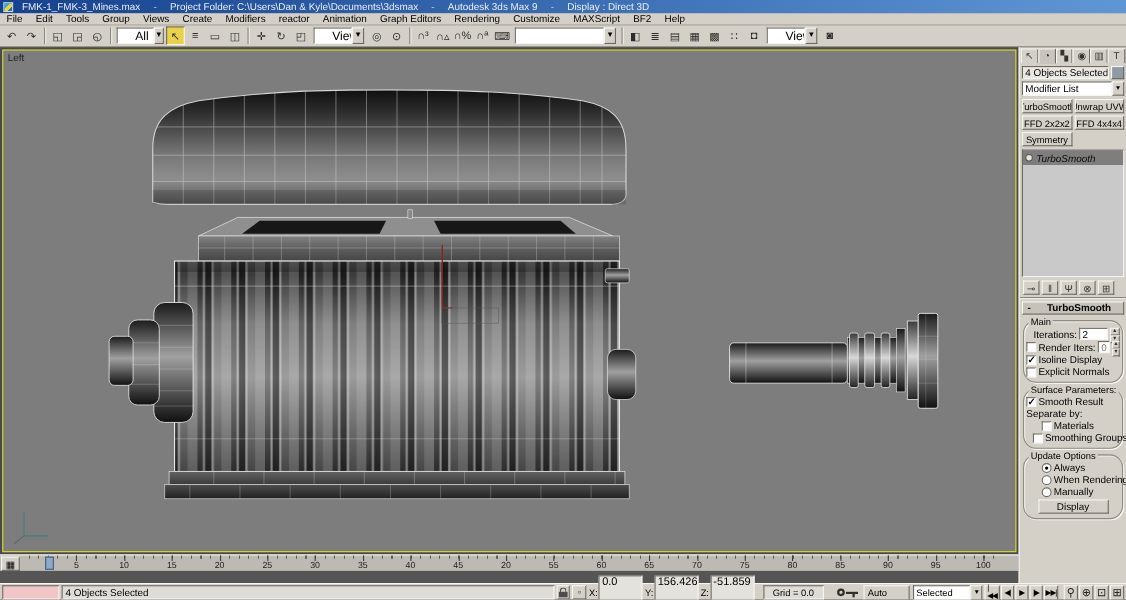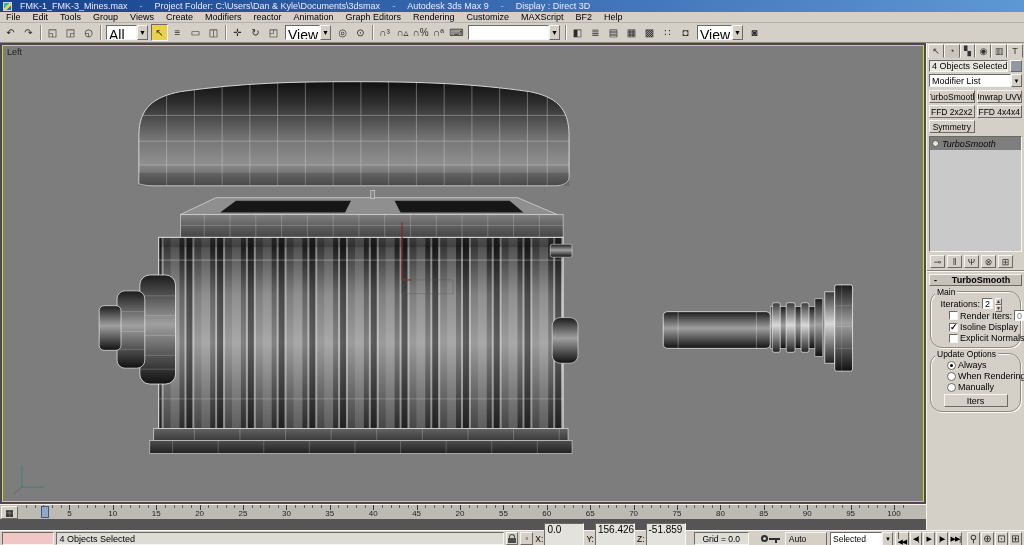--- a/index.html
+++ b/index.html
@@ -21,21 +21,21 @@
   .menubar { height:11px; background:var(--ui-gray); display:flex; align-items:center; border-bottom:1px solid #b5b1a8; }
   .menu-item { padding:0 6px; font-size:9px; line-height:11px; cursor:default; }
 
   
   .toolbar { height:20px; background:var(--ui-gray); display:flex; align-items:center; padding:0 2px; gap:1px; border-bottom:1px solid #8a867e; }
   .tb-btn { width:17px; height:17px; display:inline-flex; align-items:center; justify-content:center;
             font-size:10px; color:#2c2c2c; background:var(--ui-gray); border:1px solid transparent; }
   .tb-btn.active { background:#e8d24a; border-color:#6e6a63 #f6f5f2 #f6f5f2 #6e6a63; }
   .tb-sep { width:1px; height:15px; background:#8a867e; margin:0 2px; box-shadow:1px 0 0 #f6f5f2; }
   .tb-dd { height:15px; display:inline-flex; align-items:stretch; margin:0 2px; }
-  .tb-dd-val { flex:1; background:#fff; border:1px solid; border-color:#6e6a63 #f6f5f2 #f6f5f2 #6e6a63; padding:1px 2px; font-size:14px; overflow:hidden; }
+  .tb-dd-val { flex:1; background:#fff; border:1px solid; border-color:#6e6a63 #f6f5f2 #f6f5f2 #6e6a63; padding:1px 16px; font-size:11px; overflow:hidden; }
   .tb-dd-arrow { width:11px; display:flex; align-items:center; justify-content:center; font-size:7px;
                  background:var(--ui-gray); border:1px solid; border-color:#f6f5f2 #6e6a63 #6e6a63 #f6f5f2; }
 
   
   .main { display:flex; }
   .vp-col { width:926px; }
   .viewport-frame { width:926px; height:461px; background:#4a4a4a; padding:2px; }
   .viewport { position:relative; width:100%; height:100%; border:1px solid var(--active-viewport-border); background:var(--viewport-gray); }
   .vp-label { position:absolute; top:1px; left:4px; color:#222; font-size:9px; z-index:5; }
   .viewport svg { display:block; width:100%; height:100%; }
@@ -59,21 +59,21 @@
   .bulb-icon { width:7px; height:7px; border-radius:50%; background:#e6e6d8; border:1px solid #555; }
   .stack-label { font-style:italic; color:#0a0a0a; }
   .stack-tools { display:flex; align-items:center; gap:2px; padding:2px 3px; border-bottom:1px solid #8a867e; box-shadow:0 1px 0 #f6f5f2; }
   .st-btn { width:15px; height:13px; display:flex; align-items:center; justify-content:center; font-size:9px; color:#333; }
   .rollout-hdr { display:flex; align-items:center; margin:3px 2px 2px; height:12px; background:#c6c2ba;
                  border:1px solid; border-color:#f6f5f2 #6e6a63 #6e6a63 #f6f5f2; font-weight:bold; }
   .rollout-hdr .minus { width:11px; text-align:center; font-weight:bold; }
   .rollout-hdr .r-title { flex:1; text-align:center; }
   .group { position:relative; margin:5px 3px 3px; border:1px solid #8f8b83; box-shadow:1px 1px 0 #f9f8f5 inset, 1px 1px 0 #f9f8f5; padding:5px 2px 3px; border-radius:12px; }
   .group-label { position:absolute; top:-5px; left:4px; background:var(--ui-gray); padding:0 2px; font-size:8.5px; }
-  .prow { display:flex; align-items:center; gap:2px; margin:1px 16px; }
+  .prow { display:flex; align-items:center; gap:2px; margin:1px 0; }
   .prow .lbl { white-space:nowrap; }
   .spin-field { width:26px; height:11px; background:#fff; border:1px solid; border-color:#6e6a63 #f6f5f2 #f6f5f2 #6e6a63; padding:0 2px; line-height:10px; }
   .spin { display:inline-flex; flex-direction:column; width:9px; height:11px; }
   .spin span { flex:1; font-size:5px; line-height:5px; text-align:center; background:var(--ui-gray); border:1px solid; border-color:#f6f5f2 #6e6a63 #6e6a63 #f6f5f2; color:#333; }
   .cb { width:9px; height:9px; flex:0 0 9px; background:#fff; border:1px solid; border-color:#6e6a63 #f6f5f2 #f6f5f2 #6e6a63; position:relative; display:inline-block; }
   .cb.checked::after { content:"✓"; position:absolute; left:0; top:-2px; font-size:9px; font-weight:bold; }
   .rb { width:9px; height:9px; flex:0 0 9px; background:#fff; border:1px solid #6e6a63; border-radius:50%; position:relative; display:inline-block; }
   .rb.checked::after { content:""; position:absolute; left:2px; top:2px; width:3px; height:3px; border-radius:50%; background:#000; }
   .update-btn { display:block; width:64px; height:13px; margin:2px auto 1px; font-size:9px; text-align:center; line-height:12px; }
   .indent { margin-left:14px; }
@@ -452,36 +452,54 @@
       <div class="prow">
         <span class="cb checked"></span>
         <span class="lbl">Isoline Display</span>
       </div>
       <div class="prow">
         <span class="cb"></span>
         <span class="lbl">Explicit Normals</span>
       </div>
     </div>
 
+    <div class="group">
+      <span class="group-label">Surface Parameters:</span>
+      <div class="prow">
+        <span class="cb checked"></span>
+        <span class="lbl">Smooth Result</span>
+      </div>
+      <div class="prow">
+        <span class="lbl">Separate by:</span>
+      </div>
+      <div class="prow indent">
+        <span class="cb"></span>
+        <span class="lbl">Materials</span>
+      </div>
+      <div class="prow indent" style="margin-left:6px">
+        <span class="cb"></span>
+        <span class="lbl">Smoothing Groups</span>
+      </div>
+    </div>
 
     <div class="group">
       <span class="group-label">Update Options</span>
       <div class="prow indent">
         <span class="rb checked"></span>
         <span class="lbl">Always</span>
       </div>
       <div class="prow indent">
         <span class="rb"></span>
         <span class="lbl">When Rendering</span>
       </div>
       <div class="prow indent">
         <span class="rb"></span>
         <span class="lbl">Manually</span>
       </div>
-      <span class="update-btn raised">Iters</span>
+      <span class="update-btn raised">Display</span>
     </div>
   </div>
 </div>
 
 <div class="statusbar">
   <span class="listener"></span>
   <span class="status-field">4 Objects Selected</span>
   <span class="mini-btn raised">
       <span class="lock-icon"></span>
     </span>

